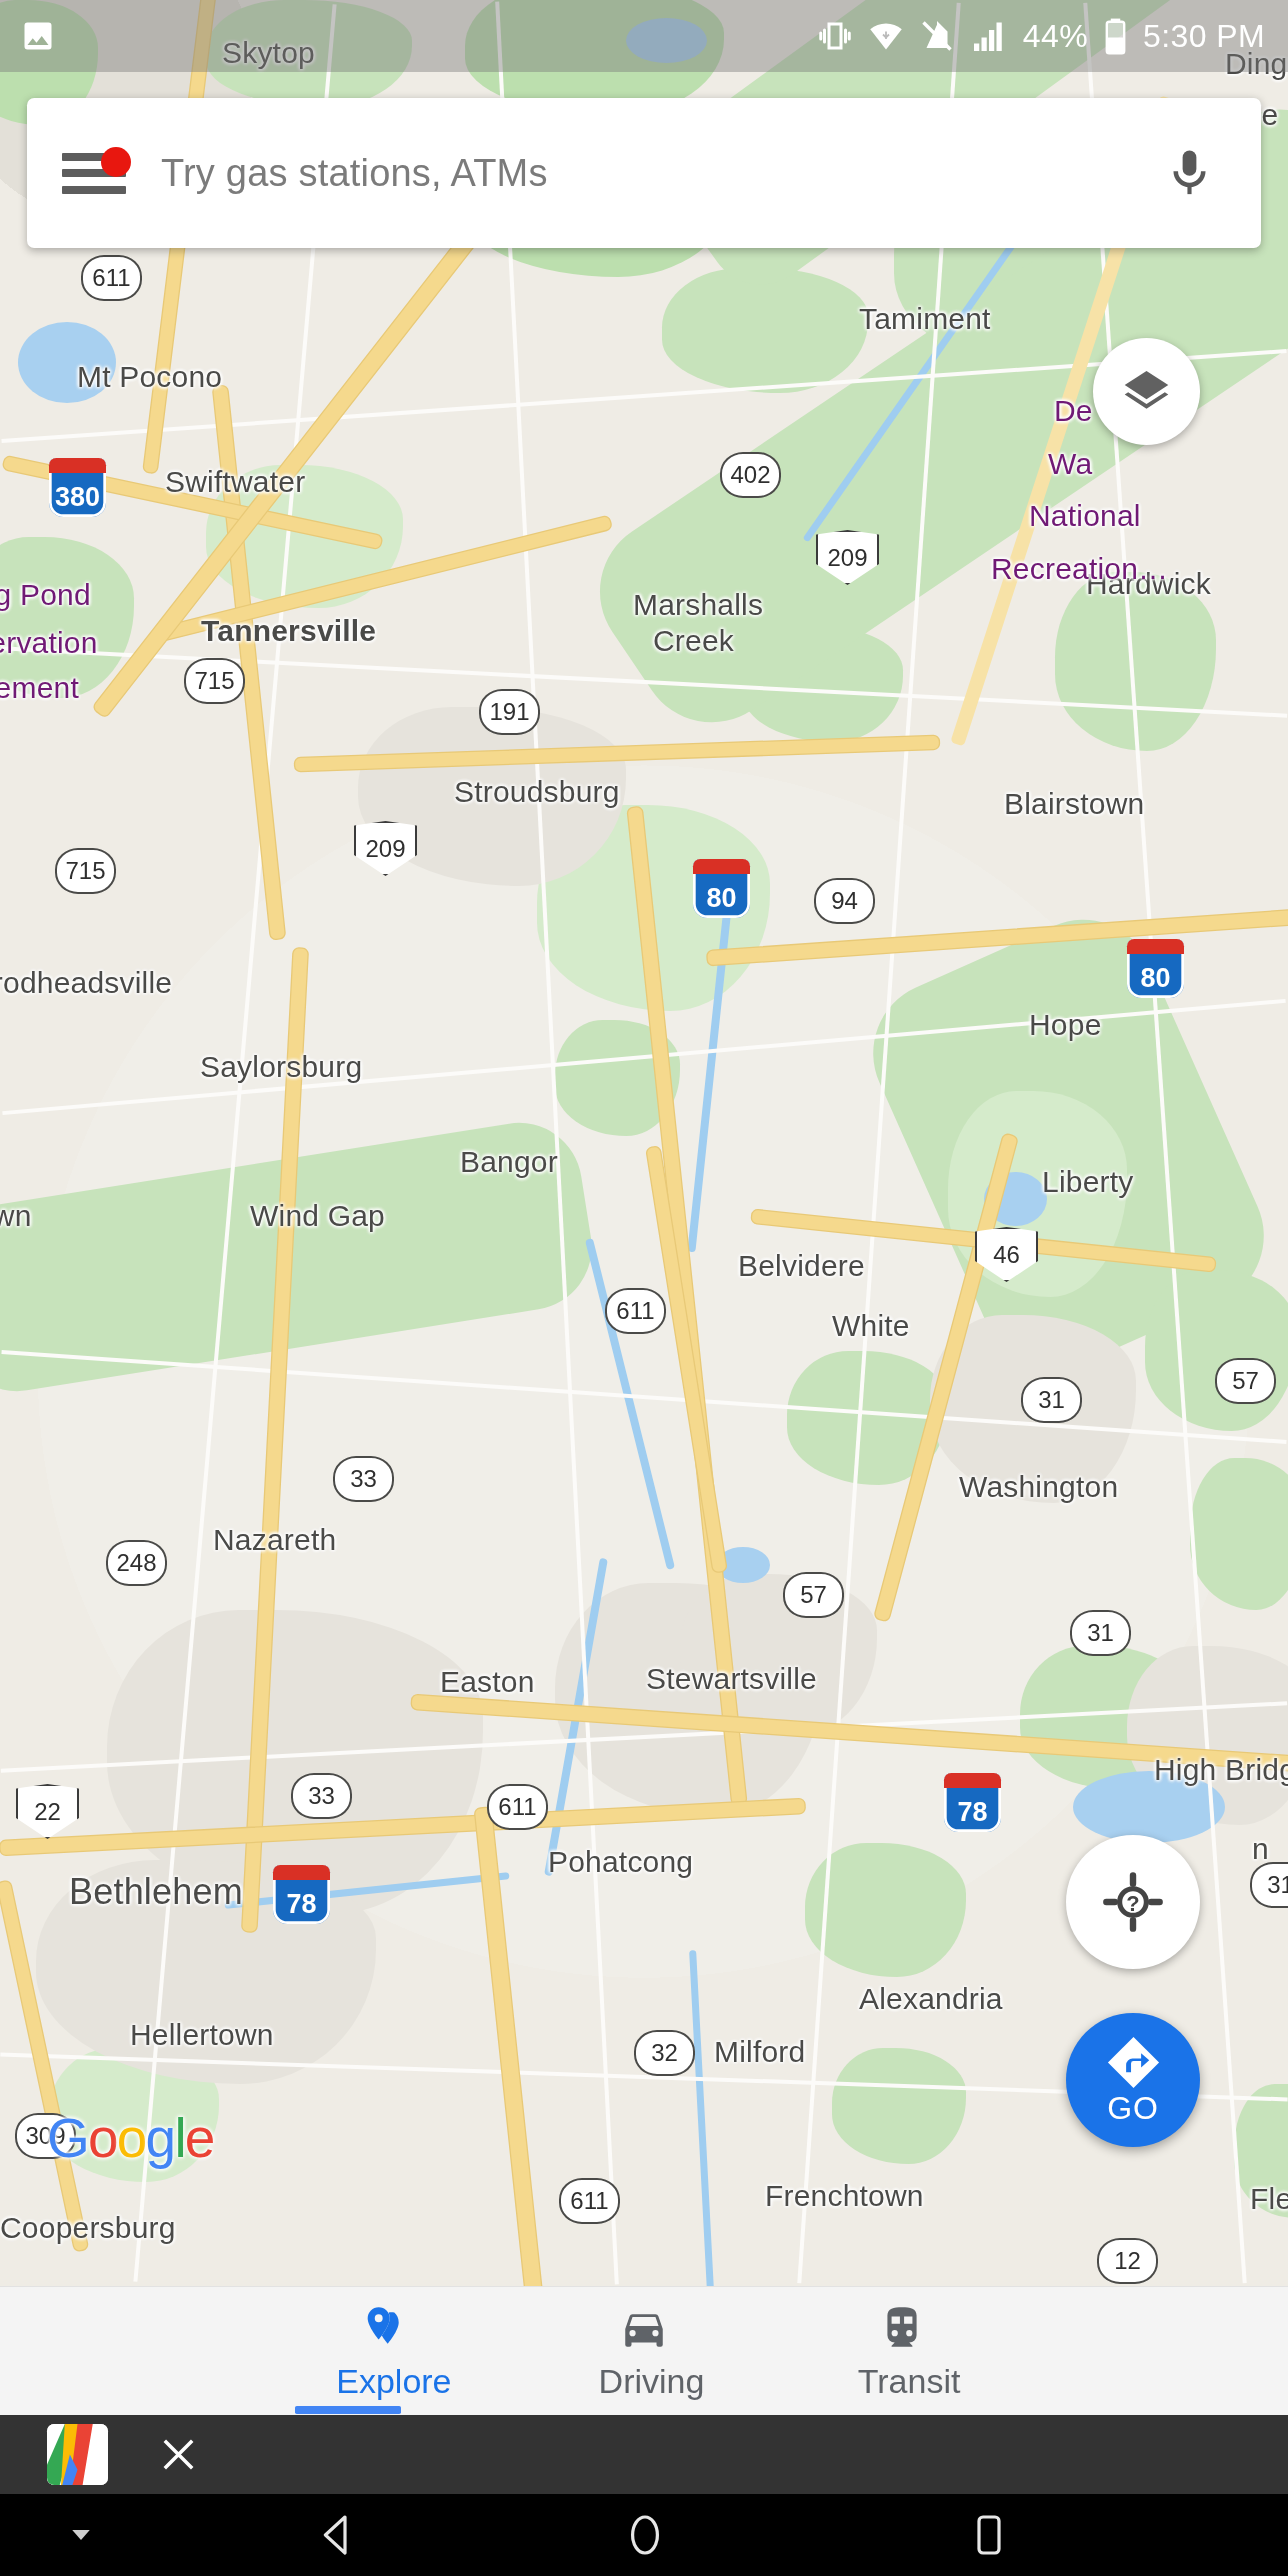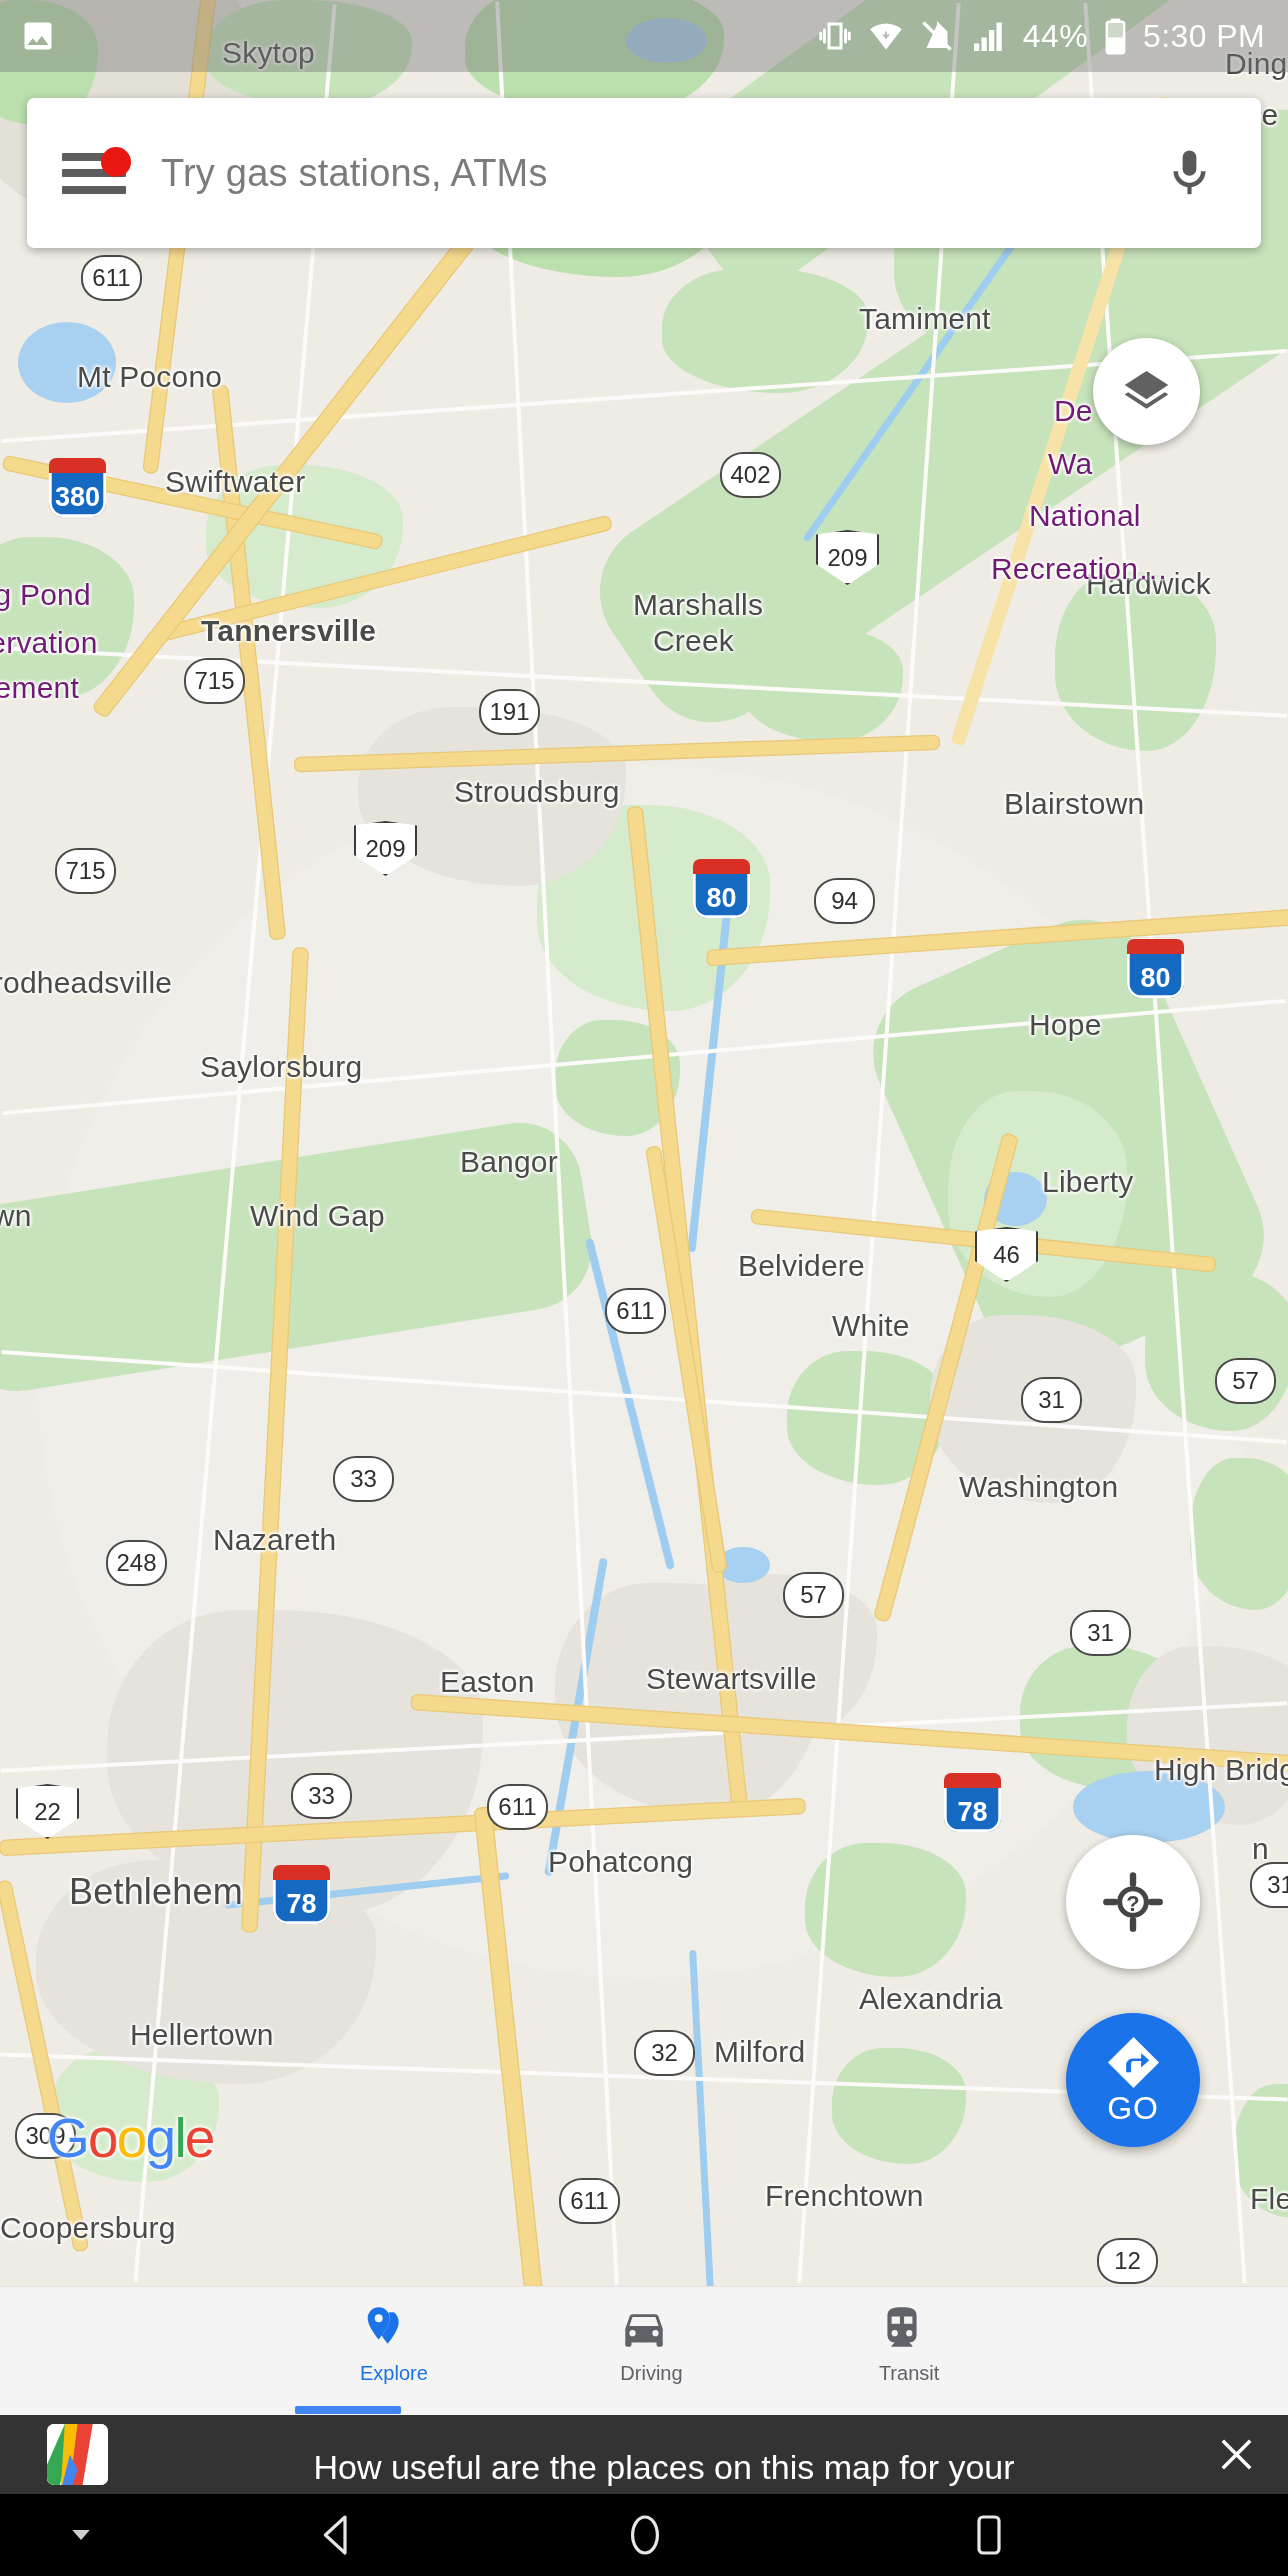--- a/index.html
+++ b/index.html
@@ -104,21 +104,21 @@
     font-family:"Liberation Sans", sans-serif;
     text-shadow:0 0 5.4px #fff,0 0 5.4px #fff,0 0 3.6px #fff; }
   .gl-b{color:#4285F4;} .gl-r{color:#EA4335;} .gl-y{color:#FBBC05;} .gl-g{color:#34A853;}
 
   
   #bottomnav { position:absolute; left:0; top:2286px; width:1288px; height:136px;
     background:#f4f4f4; display:flex; align-items:flex-start;
     border-top:0.9px solid #e2e2e2; z-index:30; }
   .navtab { flex:1; display:flex; flex-direction:column; align-items:center;
     padding-top:16px; gap:9px; cursor:pointer; max-width:304px; }
-  .navtab .navlabel { font-size:20px; color:#5f6368;margin-left:15px; }
+  .navtab .navlabel { font-size:34px; color:#5f6368;margin-left:15px; }
   .navtab.active .navlabel { color:#1a73e8; }
   .navtab.active::after { content:""; position:absolute; }
   #tab-underline { position:absolute; left:295px; top:2406px; width:106px; height:8px;
     background:#4285F4; border-radius:1.8px; z-index:31; }
   #nav-spacer-l,#nav-spacer-r { flex:1; }
 
   
   #surveybar { position:absolute; left:0; top:2415px; width:1288px; height:79px;
     background:#333333; display:flex; align-items:center; z-index:32;
     padding:0 9px 0 47px; overflow:hidden; }
@@ -473,21 +473,20 @@
   <div id="surveybar">
     <div id="survey-app-icon">
       <svg width="61" height="61" viewBox="0 0 24 24">
         <rect width="24" height="24" fill="#fff"></rect>
         <path d="M0 16 7 0h5l-7 24H0z" fill="#34A853"></path>
         <path d="M7 0h6l-3.5 24H5.5L7 0z" fill="#FBBC05"></path>
         <path d="M12 0h6l-4 24h-5L12 0z" fill="#EA4335"></path>
         <path d="M9 12l3 6-2 6H6l3-12z" fill="#4285F4"></path>
       </svg>
     </div>
-    <div id="survey-text">How useful are the places on this map for your</div>
     <div id="survey-close">
       <svg width="47" height="47" viewBox="0 0 24 24" stroke="#fff" stroke-width="1.8">
         <path d="M5 5l14 14M19 5L5 19"></path>
       </svg>
     </div>
   </div>
 
   <div id="androidnav">
     <div class="anav" id="anav-hide">
       <svg width="30" height="30" viewBox="0 0 24 24" fill="#cfcfcf">

